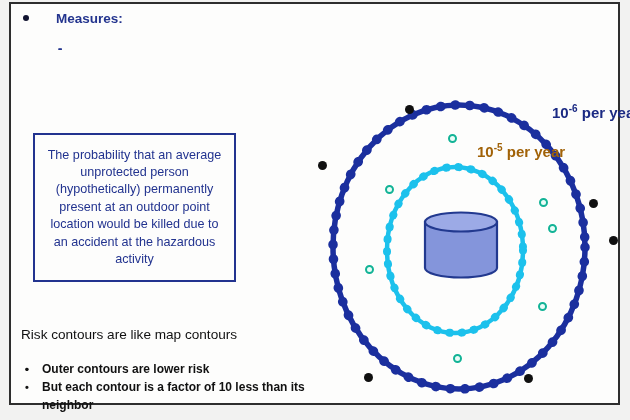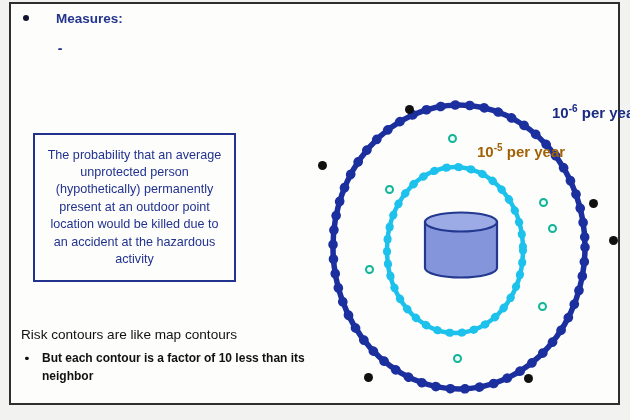--- a/index.html
+++ b/index.html
@@ -23,21 +23,21 @@
   
   .def-box{
     position:absolute;left:33px;top:133px;width:203px;height:149px;box-sizing:border-box;
     border:2.5px solid #22338f;background:#fdfdfc;
     display:flex;align-items:center;justify-content:center;
     text-align:center;color:#22338f;font-size:12.6px;line-height:17.4px;
     padding:4px 7px;
   }
   
   .notes{position:absolute;left:21px;top:325px;width:330px;color:#111;}
-  .notes-title{font-size:13.6px;line-height:19px;margin-bottom:5px;}
+  .notes-title{font-size:13.6px;line-height:19px;margin-bottom:16px;}
   .note-item{position:relative;padding-left:21px;font-size:12px;font-weight:bold;line-height:18px;}
   .note-item .dot{position:absolute;left:4px;top:0;font-size:11px;}
   
   .diagram-svg{position:absolute;left:0;top:0;pointer-events:none;}
   .contour-label{position:absolute;font-size:15px;font-weight:bold;white-space:nowrap;}
   .contour-label sup{font-size:10px;}
   .outer-label{left:552px;top:103px;color:#1b2a83;}
   .inner-label{left:437px;top:142px;color:#a16207;margin-left:40px;}
   .bd{position:absolute;width:9px;height:9px;border-radius:50%;background:#101010;}
   .td{position:absolute;width:5px;height:5px;border-radius:50%;border:2.2px solid #12b396;background:#eafdf8;}
@@ -59,21 +59,21 @@
 </div>
 
 <div class="def-box">
   <span>The probability that an average unprotected person (hypothetically) permanently present at an outdoor point location would be killed due to an accident at the hazardous activity</span>
 </div>
 
 <div class="notes">
   <div class="notes-title">Risk contours are like map contours</div>
   <div id="notes-list">
       <div class="note-item"><span class="dot">•</span></div>
-      <div class="note-item"><span class="dot">•</span></div>
+      <div class="note-item"><span class="dot">•</span><span>Outer contours are lower risk</span></div>
       <div class="note-item"><span class="dot">•</span><span>But each contour is a factor of 10 less than its neighbor</span></div>
     </div>
 </div>
 
 <svg class="diagram-svg" width="630" height="420" viewBox="0 0 630 420">
 
   <g>
     <ellipse cx="459" cy="247" rx="126" ry="142" fill="none" stroke="#1b2f9e" stroke-width="5.5"></ellipse>
     <ellipse cx="459" cy="247" rx="126" ry="142" fill="none" stroke="#1b2f9e" stroke-width="9.5" stroke-dasharray="0.4 14.2" stroke-linecap="round"></ellipse>
   </g>

